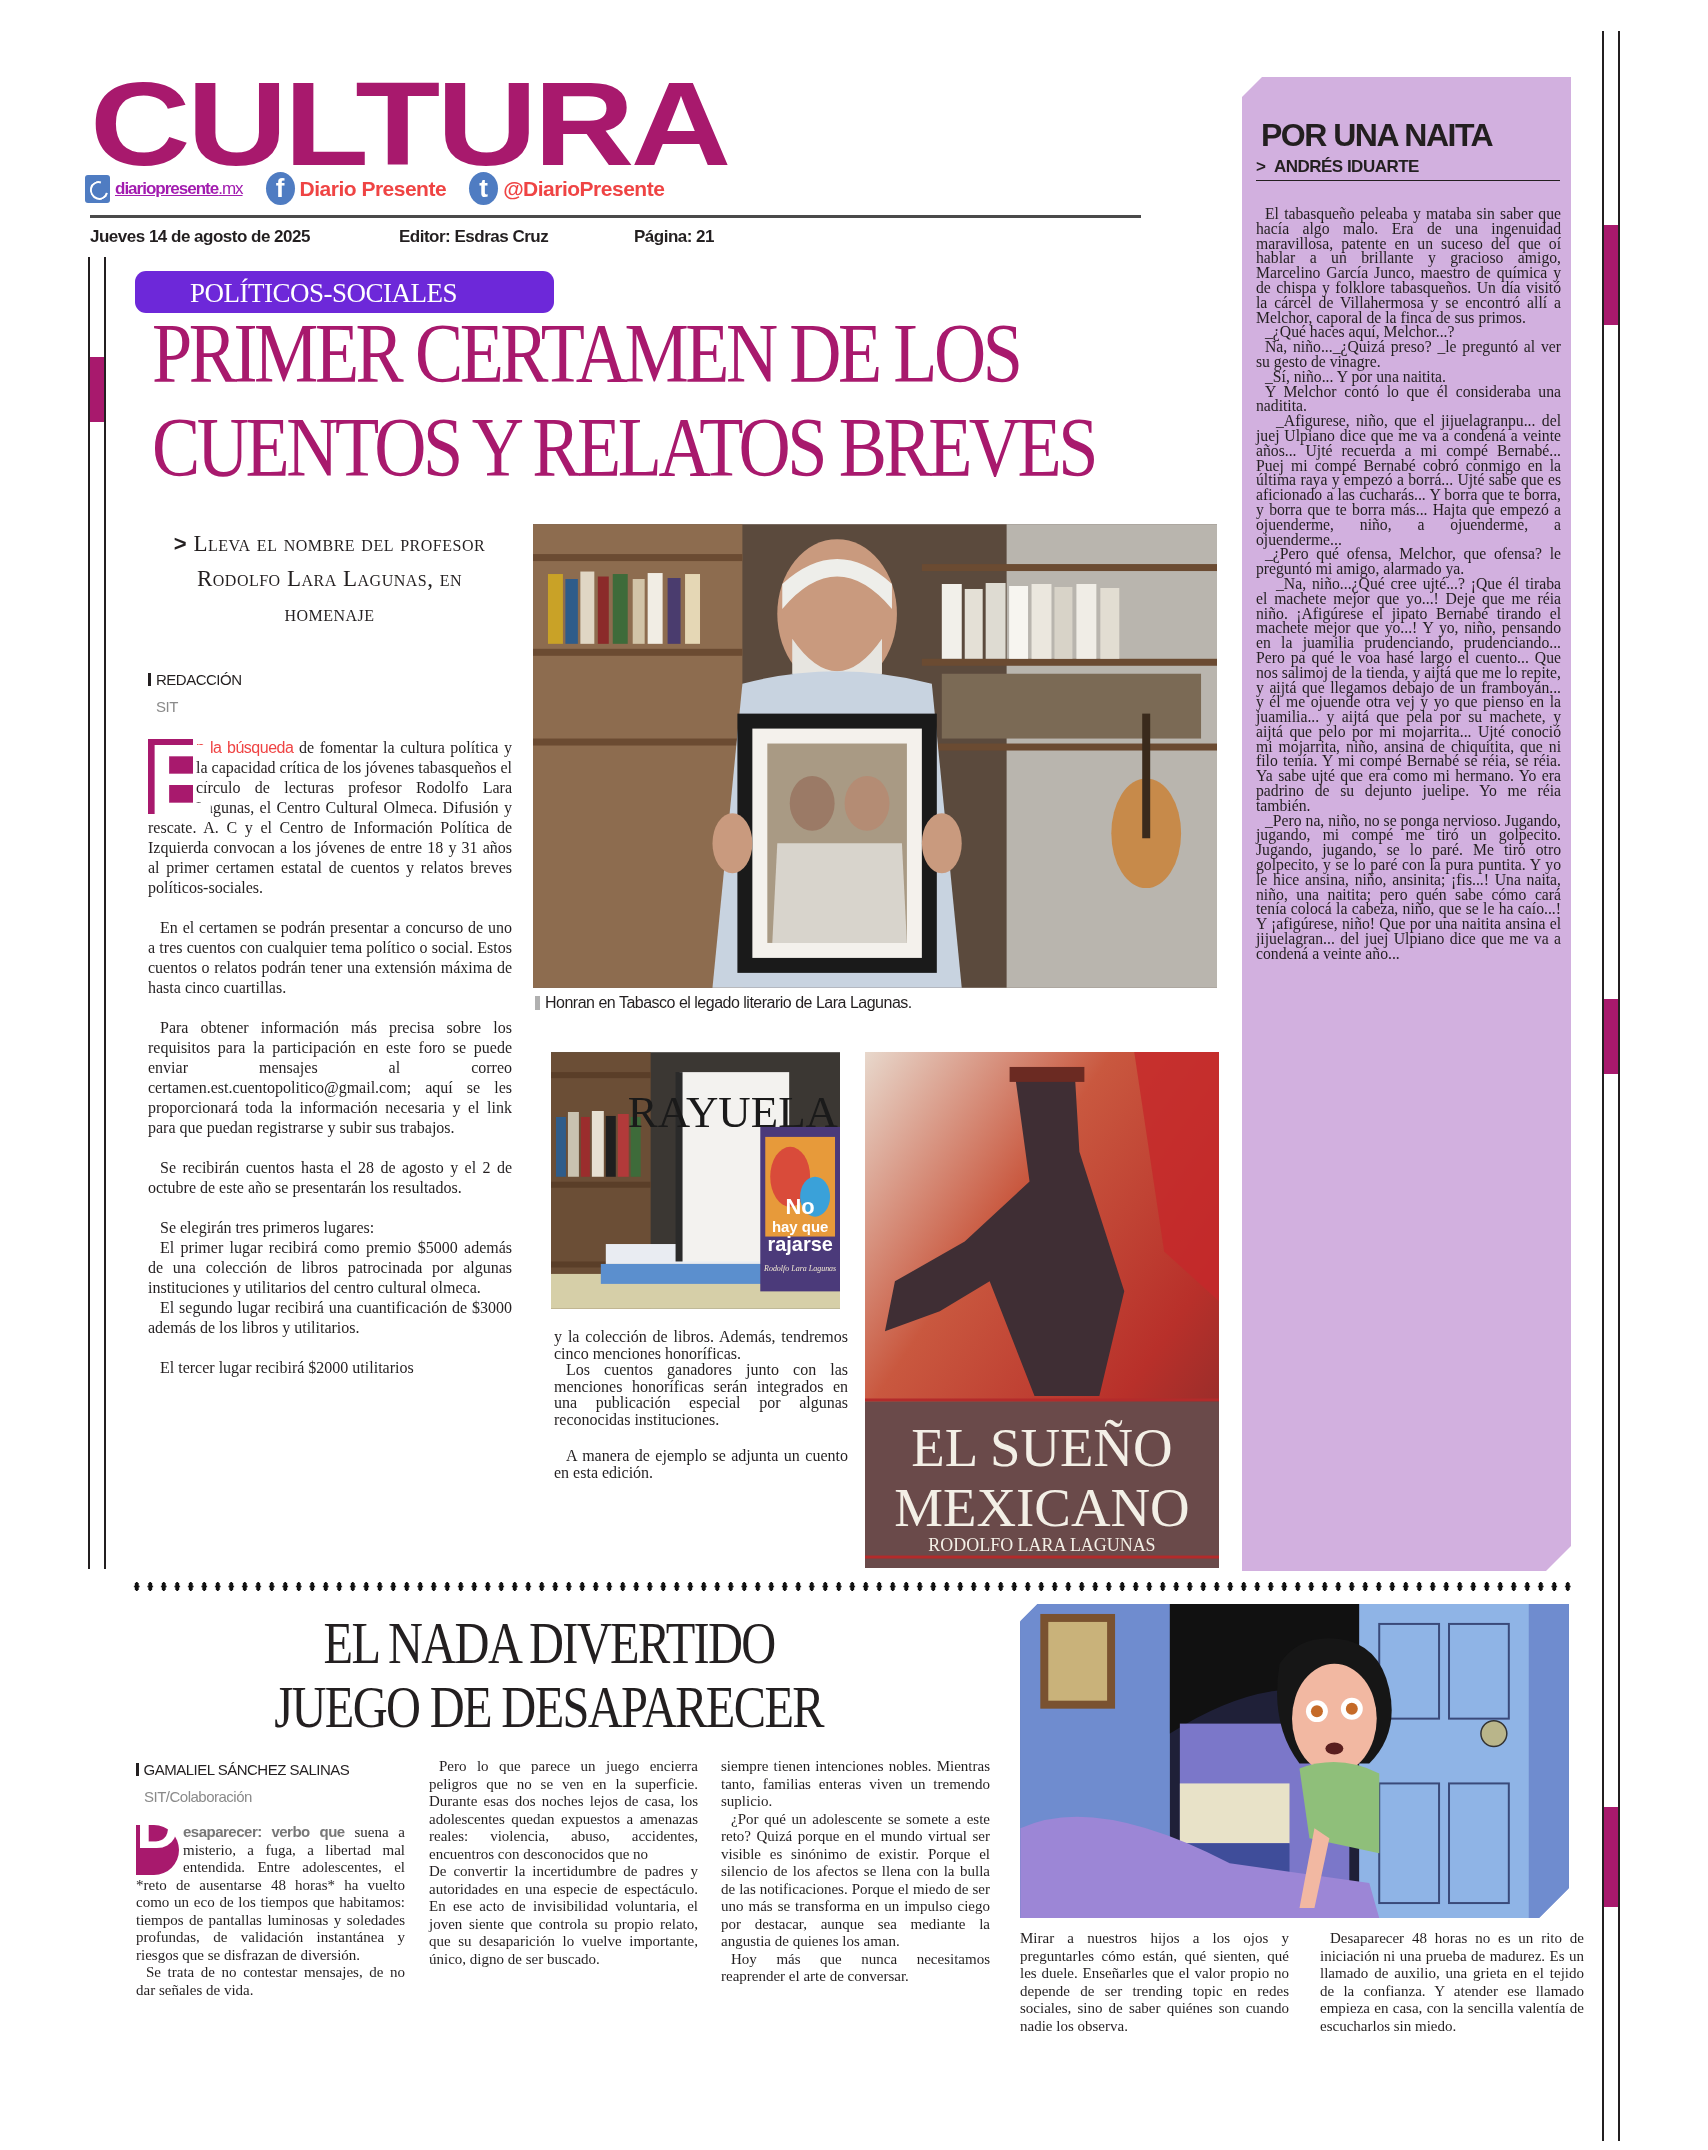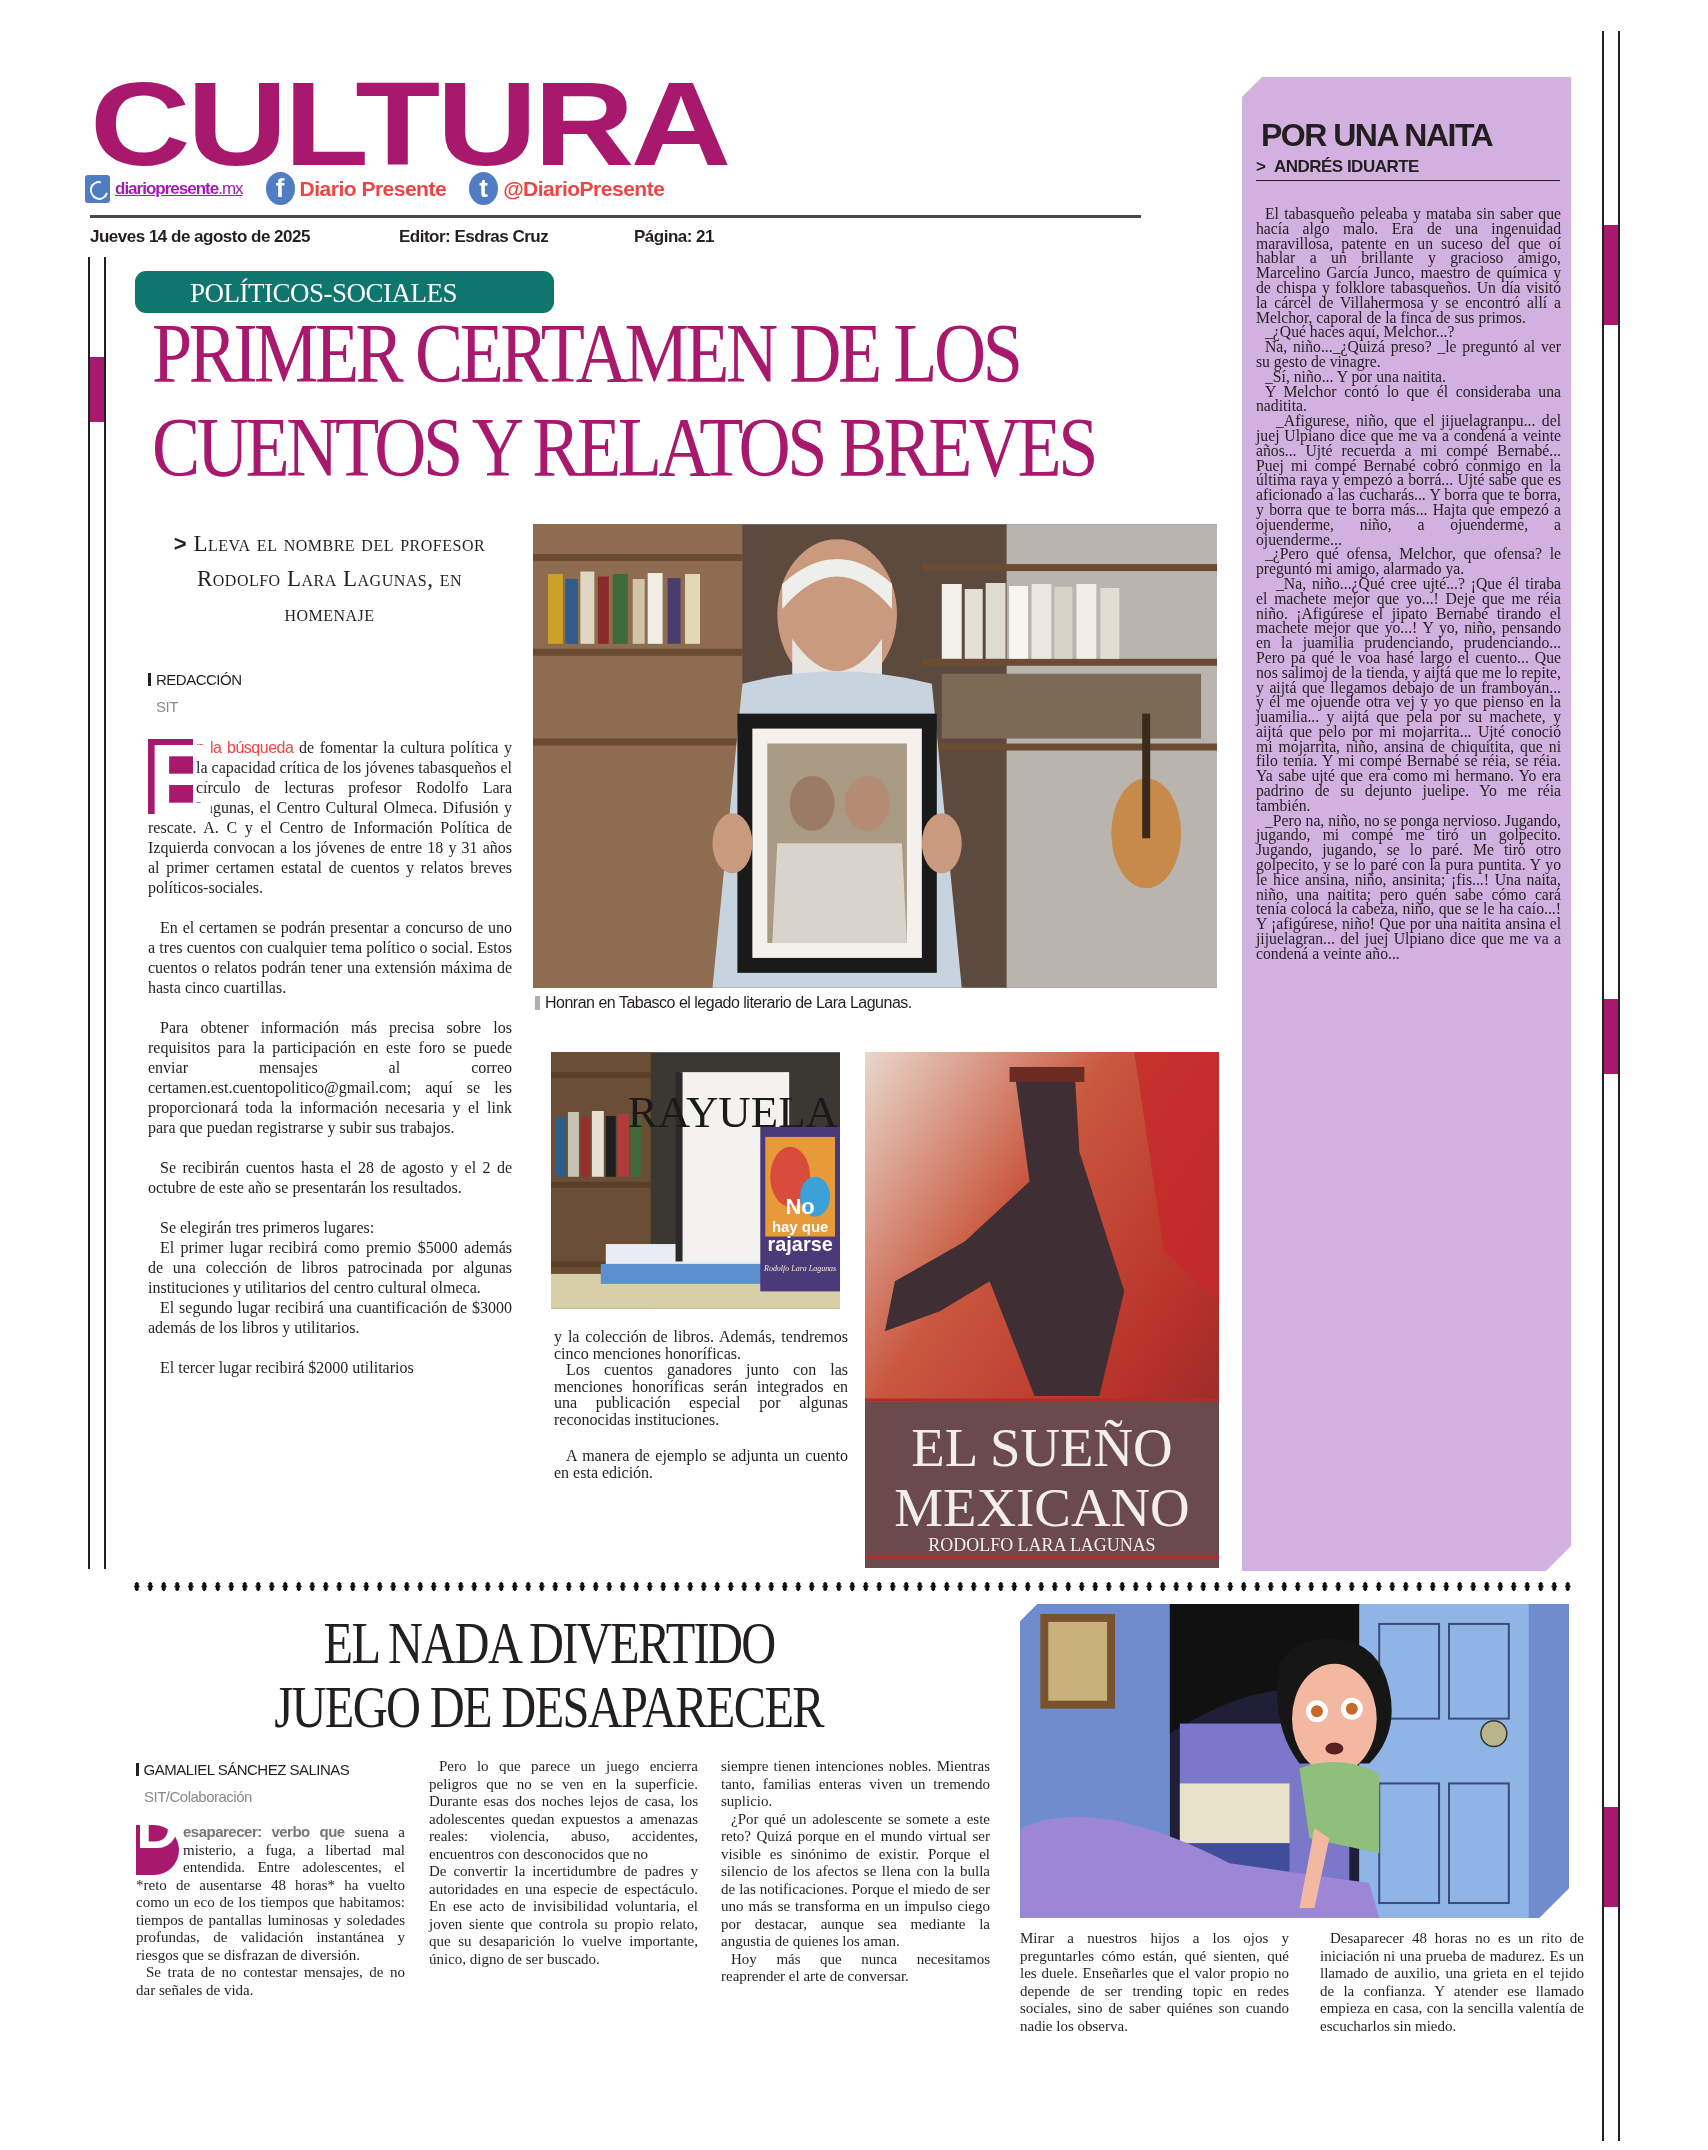--- a/index.html
+++ b/index.html
@@ -20,21 +20,21 @@
   .social-label { font-size: 21px; font-weight: 700; color: #ef4444; letter-spacing: -0.5px; }
   .masthead-rule { left: 90px; top: 215px; width: 1051px; height: 2.5px; background: #4a4a4a; }
   .meta-row { left: 90px; top: 227px; width: 648px; font-family: "Liberation Sans", sans-serif; font-weight: 700; font-size: 17px; letter-spacing: -0.5px; color: #231f20; }
   .meta-row span { position: absolute; white-space: nowrap; text-align: right; }
 
   
   .rail { width: 18px; border-left: 2.5px solid #231f20; border-right: 2.5px solid #231f20; }
   .rail-mark { position: absolute; left: 0; width: 100%; background: #a8196d; }
 
   
-  .kicker { left: 135px; top: 271px; width: 419px; height: 42px; background: #0f766e; border-radius: 11px; color: #fff; font-size: 27px; padding-left: 55px; line-height: 44px; letter-spacing: -0.5px; transform-origin: left; }
+  .kicker { left: 135px; top: 271px; width: 419px; height: 42px; background: #6d28d9; border-radius: 11px; color: #fff; font-size: 27px; padding-left: 55px; line-height: 44px; letter-spacing: -0.5px; transform-origin: left; }
   .headline { left: 152px; width: 1047px; color: #a8196d; font-size: 84px; line-height: 1; letter-spacing: -4px; white-space: nowrap; }
   .headline .inner { display: inline-block; transform: scaleX(0.86); transform-origin: left top; }
   .deck { left: 165px; top: 526px; width: 329px; font-size: 23px; line-height: 35px; text-align: center; font-variant: small-caps; letter-spacing: 0.5px; }
   .deck-arrow { font-family: "Liberation Sans", sans-serif; font-weight: 900; font-size: 22px; }
   .byline { font-family: "Liberation Sans", sans-serif; font-size: 15px; letter-spacing: -0.5px; }
   .byline .bar { display: inline-block; width: 3px; height: 13px; background: #231f20; margin-right: 5px; vertical-align: -1px; }
   .byline .org { color: #8a8a8a; padding-left: 8px; display: block; margin-top: 10px; }
 
   .body-col { font-size: 16px; line-height: 20px; text-align: justify; hyphens: auto; }
   .body-col p { text-indent: 12px; }

